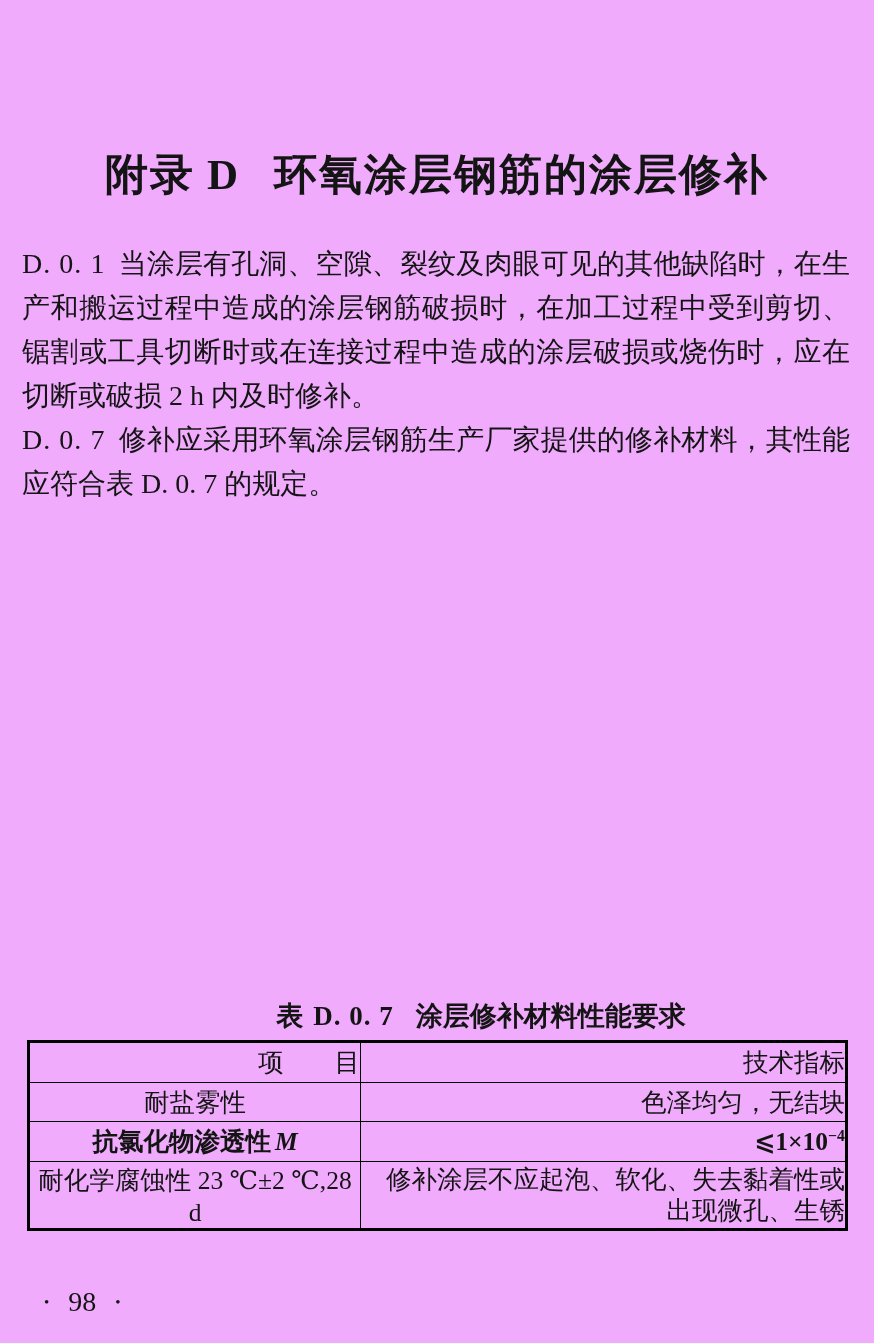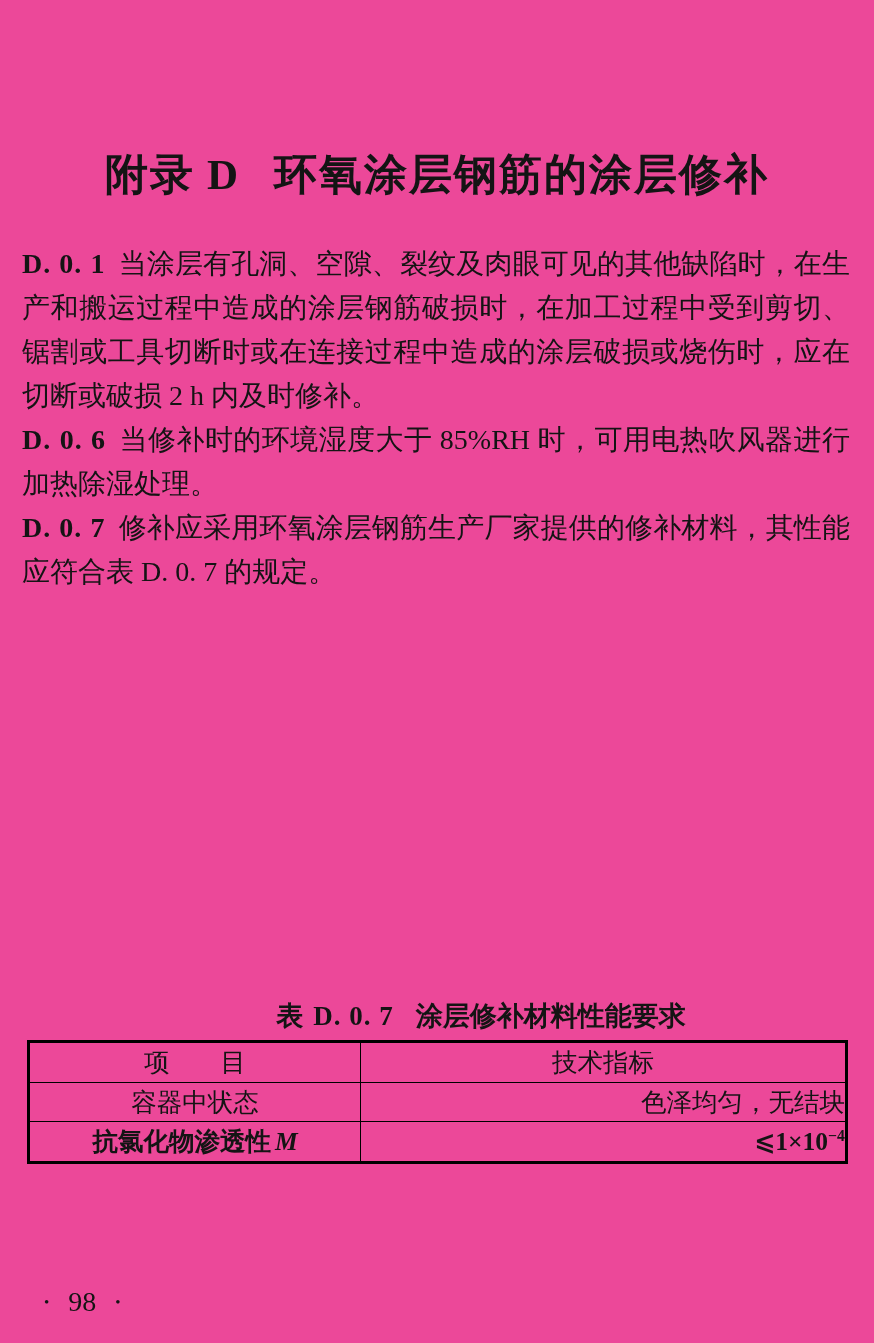--- a/index.html
+++ b/index.html
@@ -4,21 +4,21 @@
 <style>
   html,body{margin:0;padding:0;}
   body{
     width:874px;height:1343px;
     background:#f2f2f0;
     font-family:"Liberation Serif","DejaVu Serif",serif;
     color:#141414;
   }
   .page{
     position:relative;width:874px;height:1343px;
-    background:#ec4899;overflow:hidden;
+    background:#f0abfc;overflow:hidden;
   }
   
   .title{
     position:absolute;top:146px;left:0;width:100%;
     margin:0;text-align:center;
     font-family:"Liberation Sans","DejaVu Sans",sans-serif;
     font-weight:700;font-size:43px;letter-spacing:2px;
     white-space:nowrap;
   }
   .title .latin{
@@ -28,21 +28,21 @@
   .title .title-main{margin-left:34px;}
   
   .body{
     position:absolute;top:242px;left:22px;width:828px;
     font-size:28px;line-height:44px;
     text-align:justify;text-justify:inter-ideograph;
   }
   p.clause{margin:0;}
   .clause-label{
     font-family:"Liberation Serif","DejaVu Serif",serif;
-    font-weight:700;letter-spacing:1px;
+    font-weight:400;letter-spacing:1px;
     margin-right:13px;white-space:nowrap;
   }
   
   .table-caption{
     position:absolute;top:998px;left:0;width:100%;
     text-align:center;font-weight:700;font-size:27px;
     font-family:"Liberation Sans","DejaVu Sans",sans-serif;
     white-space:nowrap;
     padding-left:44px;
   }
@@ -58,21 +58,21 @@
     font-family:"Liberation Serif","DejaVu Serif","DejaVu Sans",serif;
   }
   table.spec-table col.col-item{width:332px;}
   table.spec-table col.col-spec{width:486px;}
   table.spec-table{border:3px solid #000;}
   table.spec-table th,
   table.spec-table td{
     border:1.5px solid #000;
     padding:0;vertical-align:middle;
   }
-  table.spec-table th{font-weight:400;height:39px;text-align:center;}
+  table.spec-table th{font-weight:400;height:39px;text-align:right;}
   tr.r1 td{height:38px;}
   tr.r2 td{height:39px;font-weight:bold;}
   tr.r3 td{height:37px;}
   tr.r4 td{height:66px;}
   td.item{text-align:center;}
   td.spec{
     text-align:right;padding-left:11px;padding-right:6px;
     text-indent:14px;line-height:31px;
   }
   .var{
@@ -90,45 +90,48 @@
 </style>
 </head>
 <body>
 
 <div class="page">
 
   <h1 class="title"><span>附录</span><span class="latin">D</span><span class="title-main">环氧涂层钢筋的涂层修补</span></h1>
 
   <div class="body">
     <p class="clause"><b class="clause-label">D. 0. 1</b><span>当涂层有孔洞、空隙、裂纹及肉眼可见的其他缺陷时，在生产和搬运过程中造成的涂层钢筋破损时，在加工过程中受到剪切、锯割或工具切断时或在连接过程中造成的涂层破损或烧伤时，应在切断或破损 2 h 内及时修补。</span></p>
-    <p class="clause"><b class="clause-label">D. 0. 6</b><span>当修补时的环境湿度大于 85%RH 时，可用电热吹风器进行加热除湿处理。</span></p>
     <p class="clause"><b class="clause-label">D. 0. 7</b><span>修补应采用环氧涂层钢筋生产厂家提供的修补材料，其性能应符合表 D. 0. 7 的规定。</span></p>
   </div>
 
   <div class="table-caption"><span class="cap-cn">表</span><span class="cap-num">D. 0. 7</span><span class="cap-title">涂层修补材料性能要求</span></div>
 
   <table class="spec-table">
     <colgroup>
         <col class="col-item">
         <col class="col-spec">
       </colgroup>
     <thead>
       <tr>
         <th>项　　目</th>
         <th>技术指标</th>
       </tr>
     </thead>
     <tbody>
       <tr class="r1">
-        <td class="item">容器中状态</td>
+        <td class="item">耐盐雾性</td>
         <td class="spec">色泽均匀，无结块</td>
       </tr>
       <tr class="r2">
         <td class="item"><span>抗氯化物渗透性</span><i class="var">M</i></td>
         <td class="spec"><span>⩽1×10</span><sup class="exp">−4</sup></td>
+      </tr>
+      <tr class="r4">
+        <td class="item">耐化学腐蚀性 23 ℃±2 ℃,28 d</td>
+        <td class="spec">修补涂层不应起泡、软化、失去黏着性或出现微孔、生锈</td>
       </tr>
     </tbody>
   </table>
 
   <div class="page-number">
       <span class="dot">•</span>
       <span>98</span>
       <span class="dot">•</span>
     </div>
 

